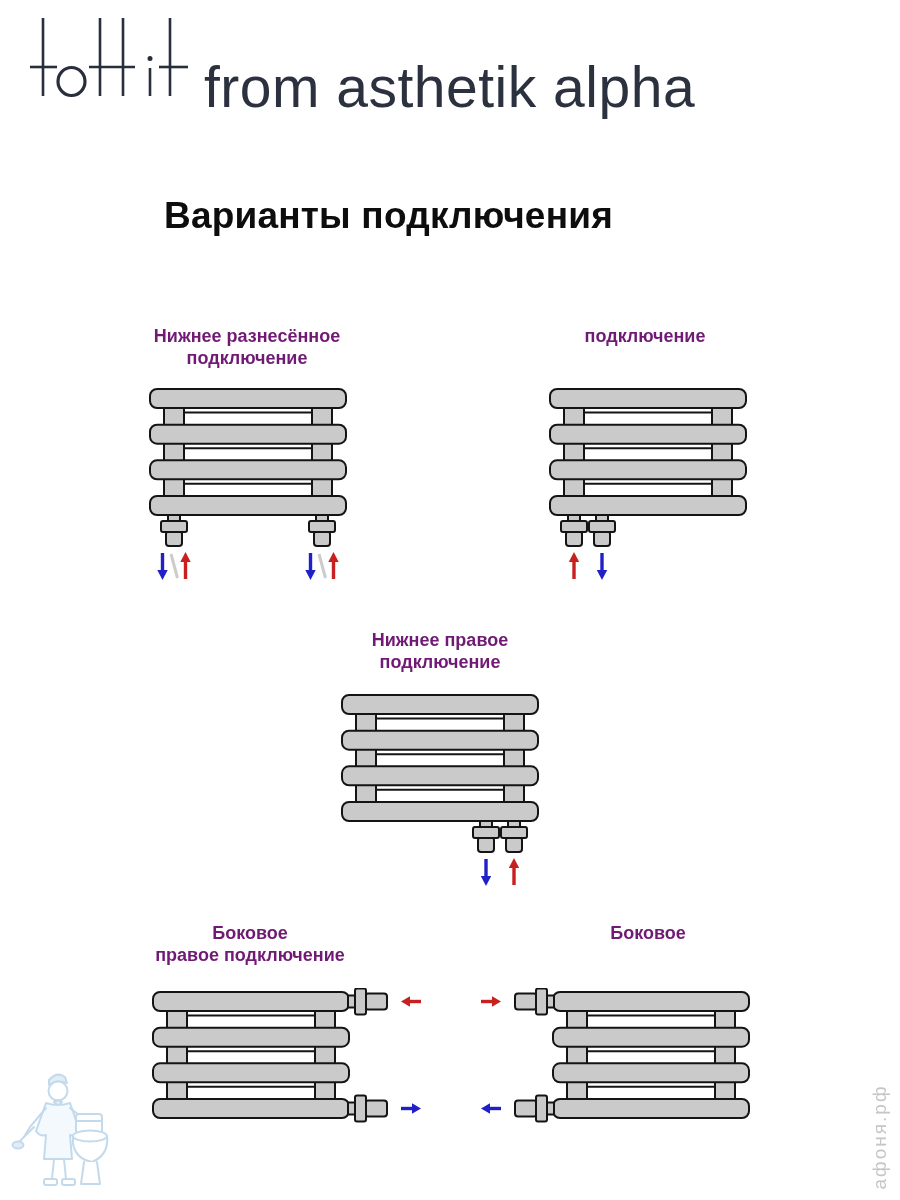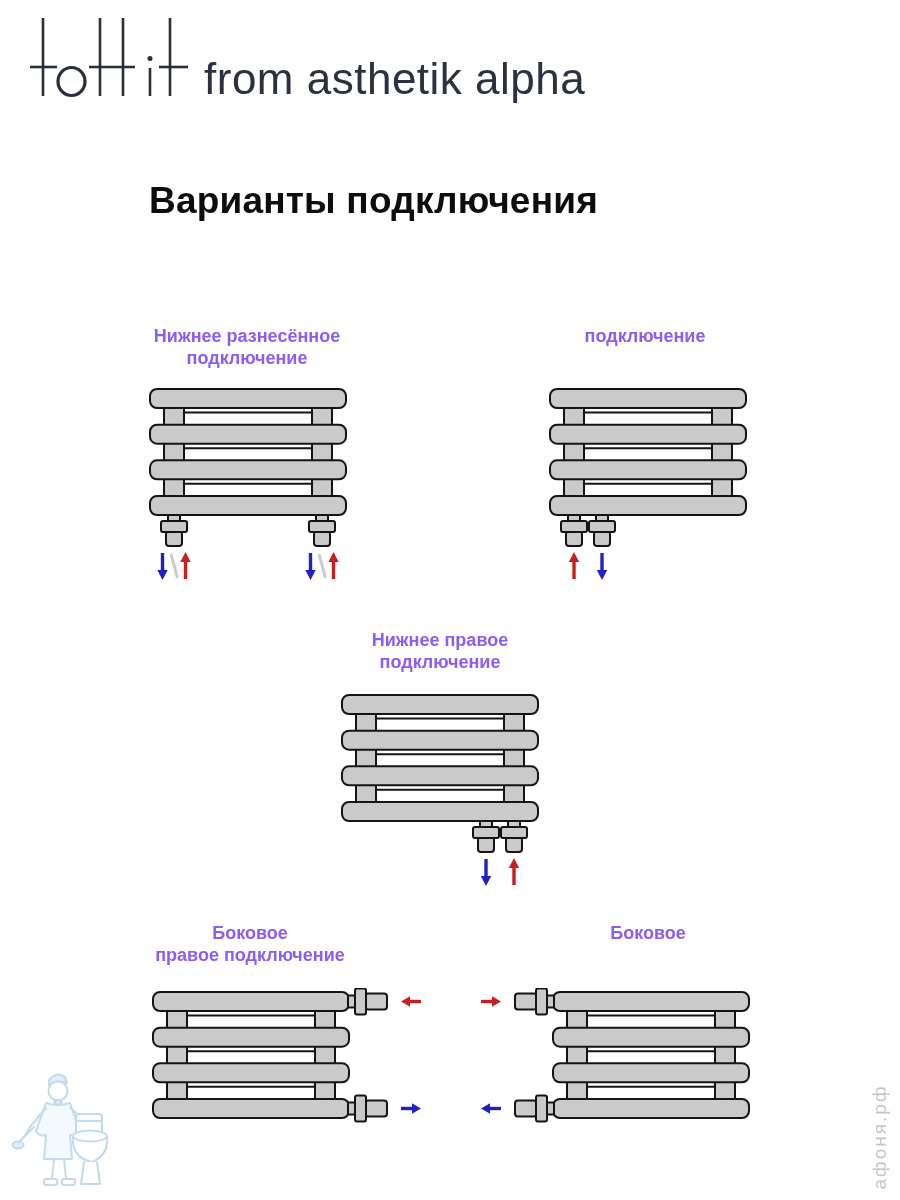--- a/index.html
+++ b/index.html
@@ -3,33 +3,33 @@
 <meta charset="utf-8">
 <style>
   html,body{margin:0;padding:0;}
   body{
     width:900px;height:1200px;background:#ffffff;position:relative;
     overflow:hidden;font-family:"Liberation Sans", sans-serif;
   }
   
   #logo-svg{position:absolute;left:25px;top:10px;}
   #tagline{
-    position:absolute;left:204px;top:54px;font-size:44px;font-weight:300;
+    position:absolute;left:204px;top:54px;font-size:57px;font-weight:300;
     color:#2b313e;letter-spacing:0.5px;white-space:nowrap;
   }
   
   #page-title{
-    position:absolute;left:148px;top:178px;margin:1px;
+    position:absolute;left:148px;top:178px;margin:16px;
     font-size:37px;line-height:44px;font-weight:700;color:#0d0d0d;
     letter-spacing:0.2px;white-space:nowrap;
   }
   
   .dlabel{
     position:absolute;width:320px;text-align:center;
-    font-size:18px;line-height:22px;font-weight:700;color:#8b5cf6;
+    font-size:18px;line-height:22px;font-weight:700;color:#701a75;
     white-space:nowrap;
   }
   .dsvg{position:absolute;}
   
   #plumber-wm{position:absolute;left:10px;top:1066px;opacity:0.85;}
   #site-wm{
     position:absolute;left:810px;top:1126px;width:140px;text-align:center;
     transform:rotate(-90deg);transform-origin:center;
     font-size:19px;letter-spacing:2px;color:#c6c6c6;
     text-shadow:1px 1px 1px #ffffff;white-space:nowrap;

